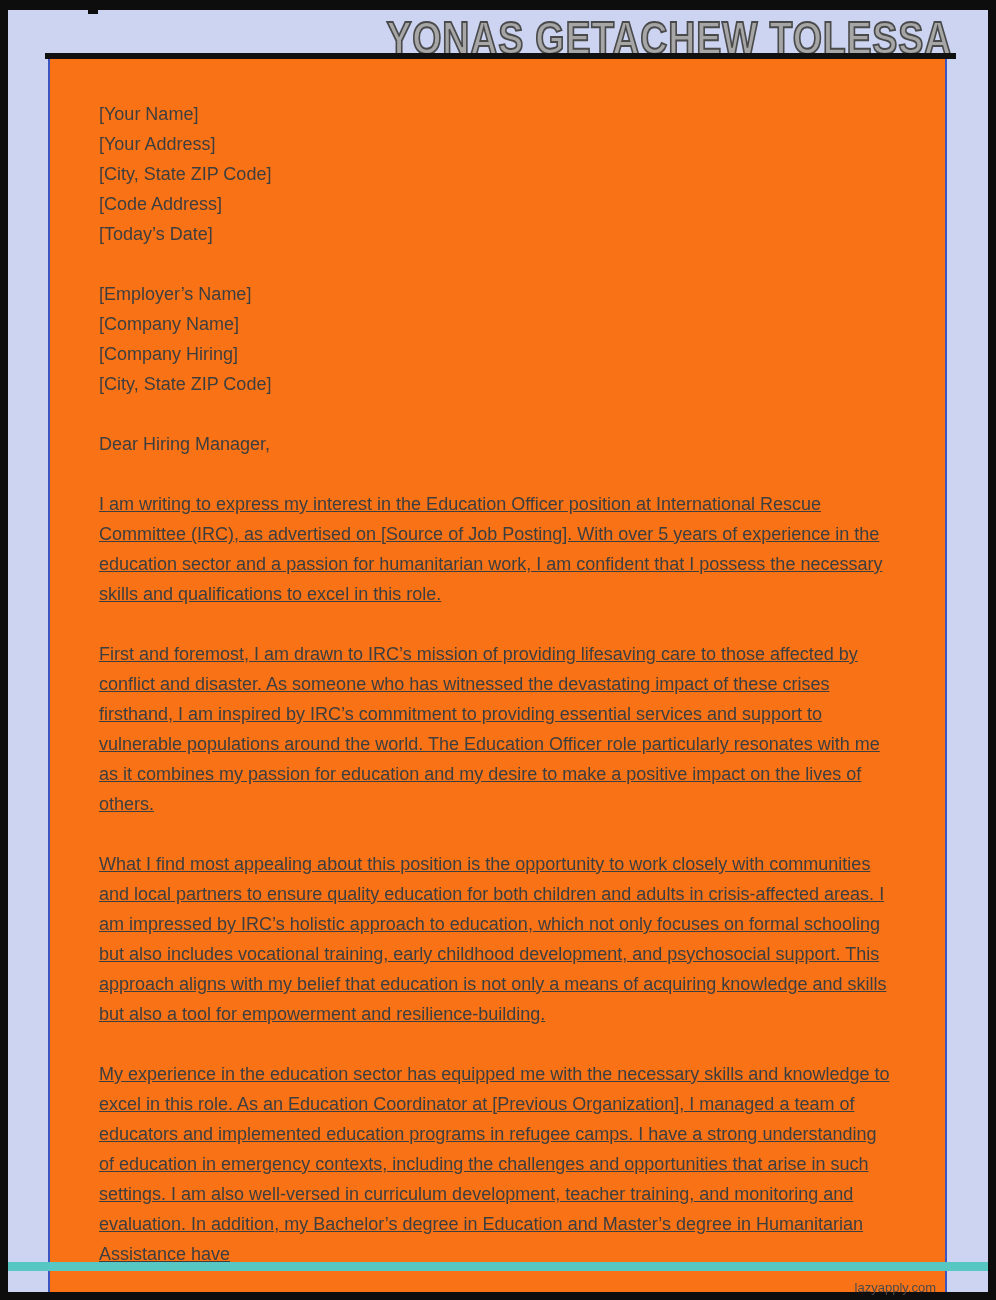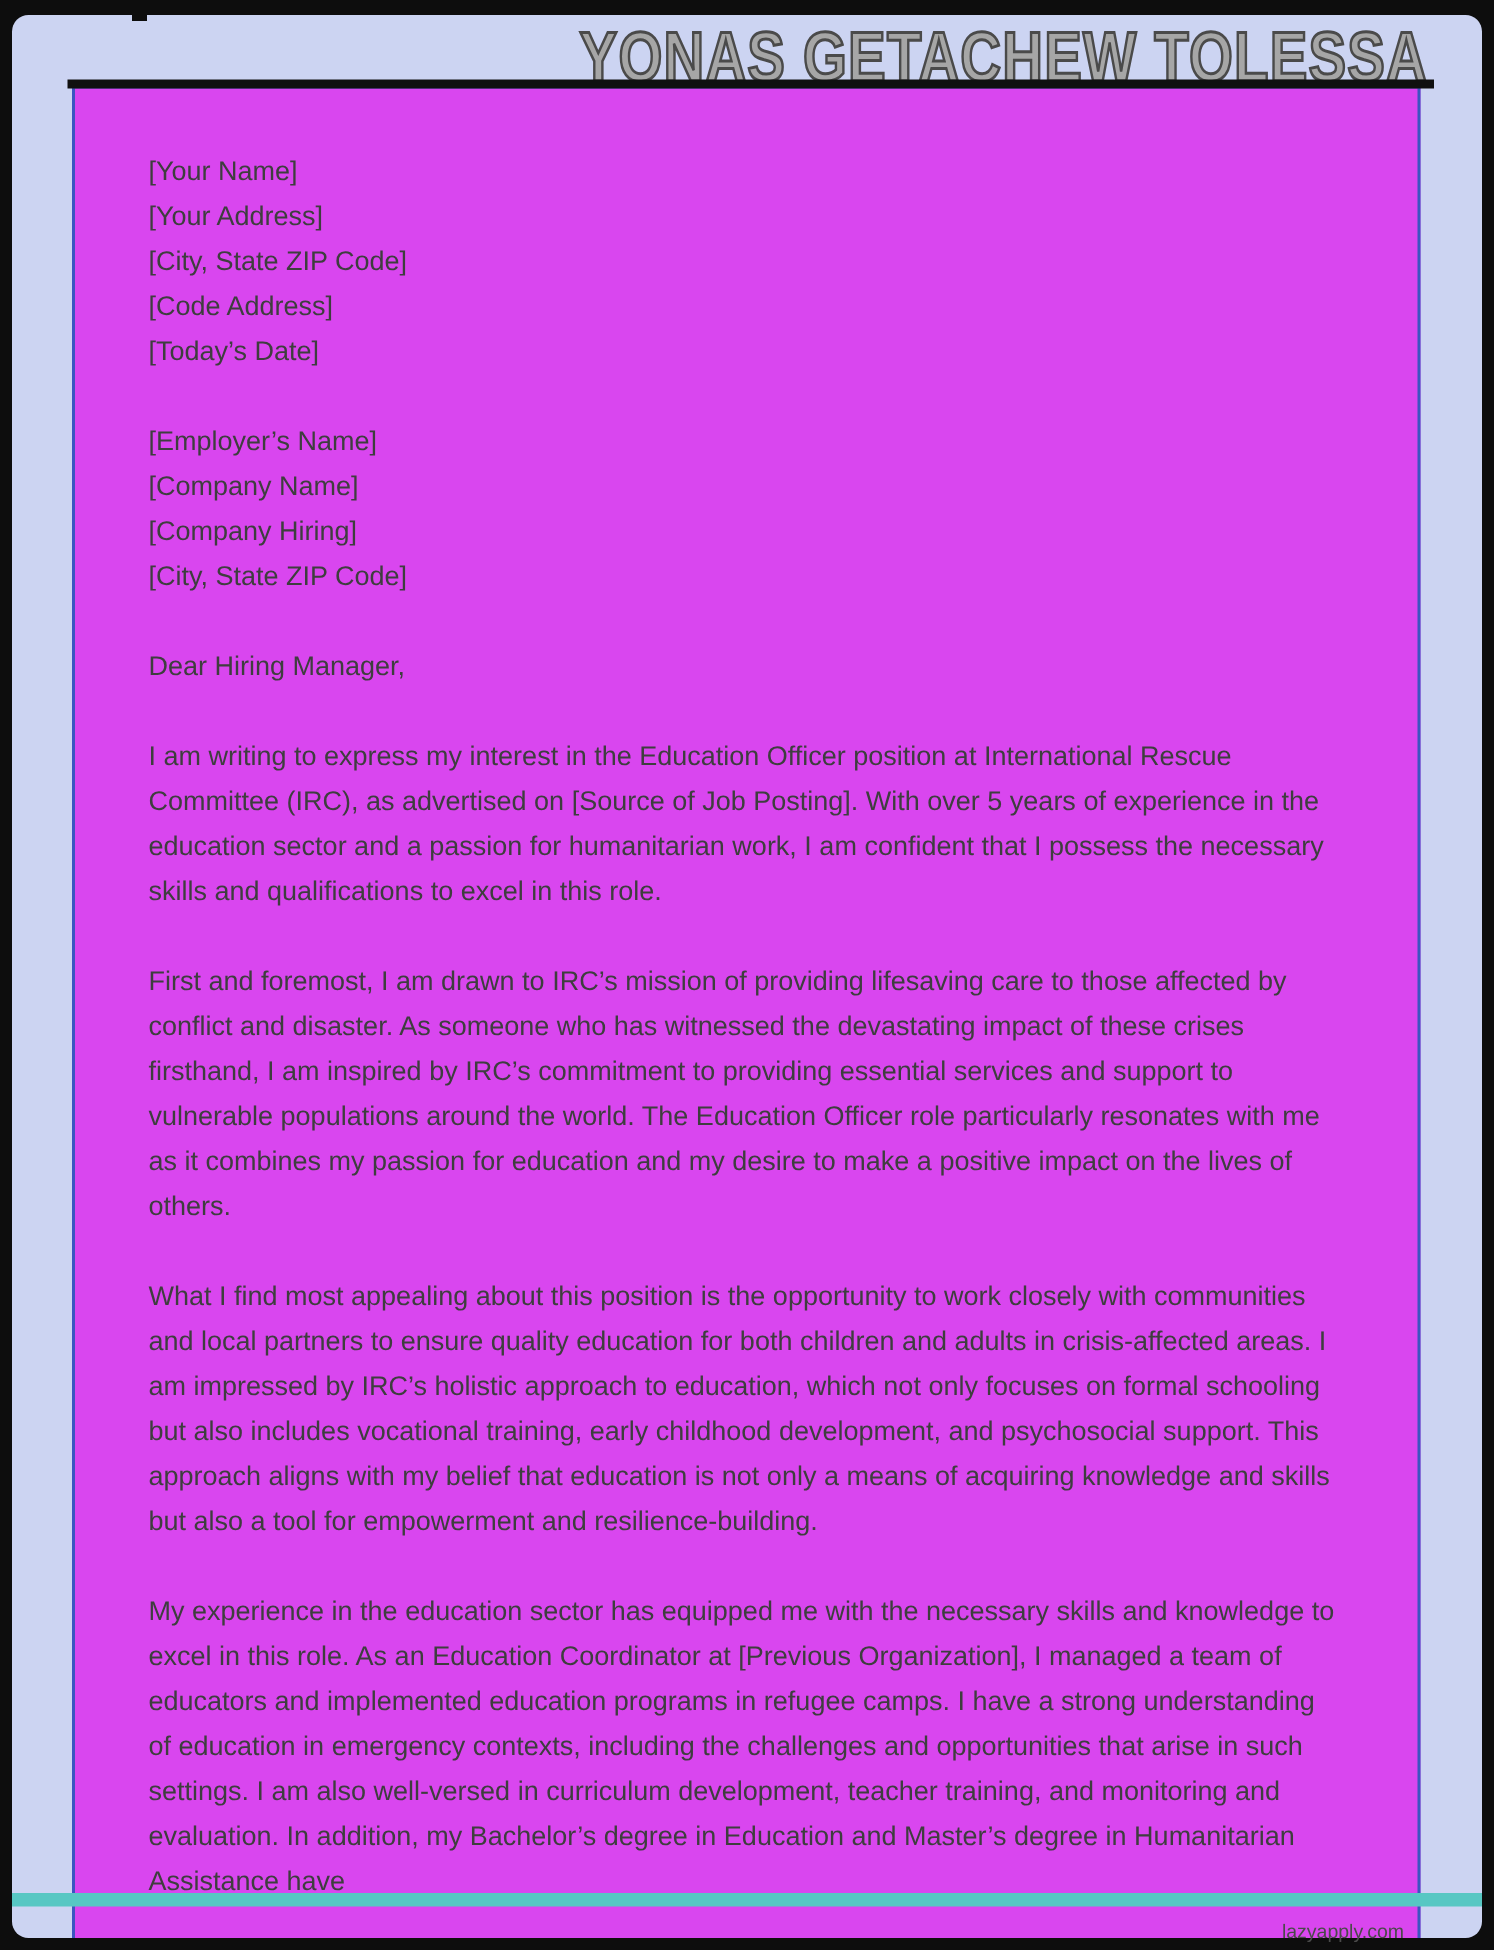--- a/index.html
+++ b/index.html
@@ -10,21 +10,20 @@
     overflow: hidden;
     background: #0d0d0d; 
     font-family: "Liberation Sans", sans-serif;
   }
 
   
   .canvas {
     position: absolute;
     left: 8px; top: 10px; right: 8px; bottom: 8px;
     background: #ccd4f2;
-    border-radius: 11px;
   }
 
   
   .notch {
     position: absolute;
     left: 88px; top: 0;
     width: 10px; height: 14px;
     background: #0d0d0d;
     z-index: 6;
   }
@@ -53,37 +52,37 @@
     height: 6px;
     background: #101010;
     z-index: 4;
   }
 
   
   .page {
     position: absolute;
     left: 40px; right: 41px;
     top: 47px; bottom: 0;
-    background: #d946ef;
+    background: #f97316;
     border: 2px solid #3c55c0;
     border-bottom: none;
     overflow: hidden;
     z-index: 2;
   }
 
   .letter {
     padding: 40px 48px 0 49px;
     max-width: 795px;
     font-size: 18px;
     line-height: 30px;
     color: #3e3e3e;
   }
 
   .block { margin: 0 0 30px 0; }
-  .para  { margin: 0 0 30px 0; }
+  .para  { margin: 0 0 30px 0; text-decoration: underline; }
 
   
   .teal-strip {
     position: absolute;
     left: 8px; right: 8px;
     top: 1262px;
     height: 9px;
     background: #57c7c3;
     z-index: 5;
   }

